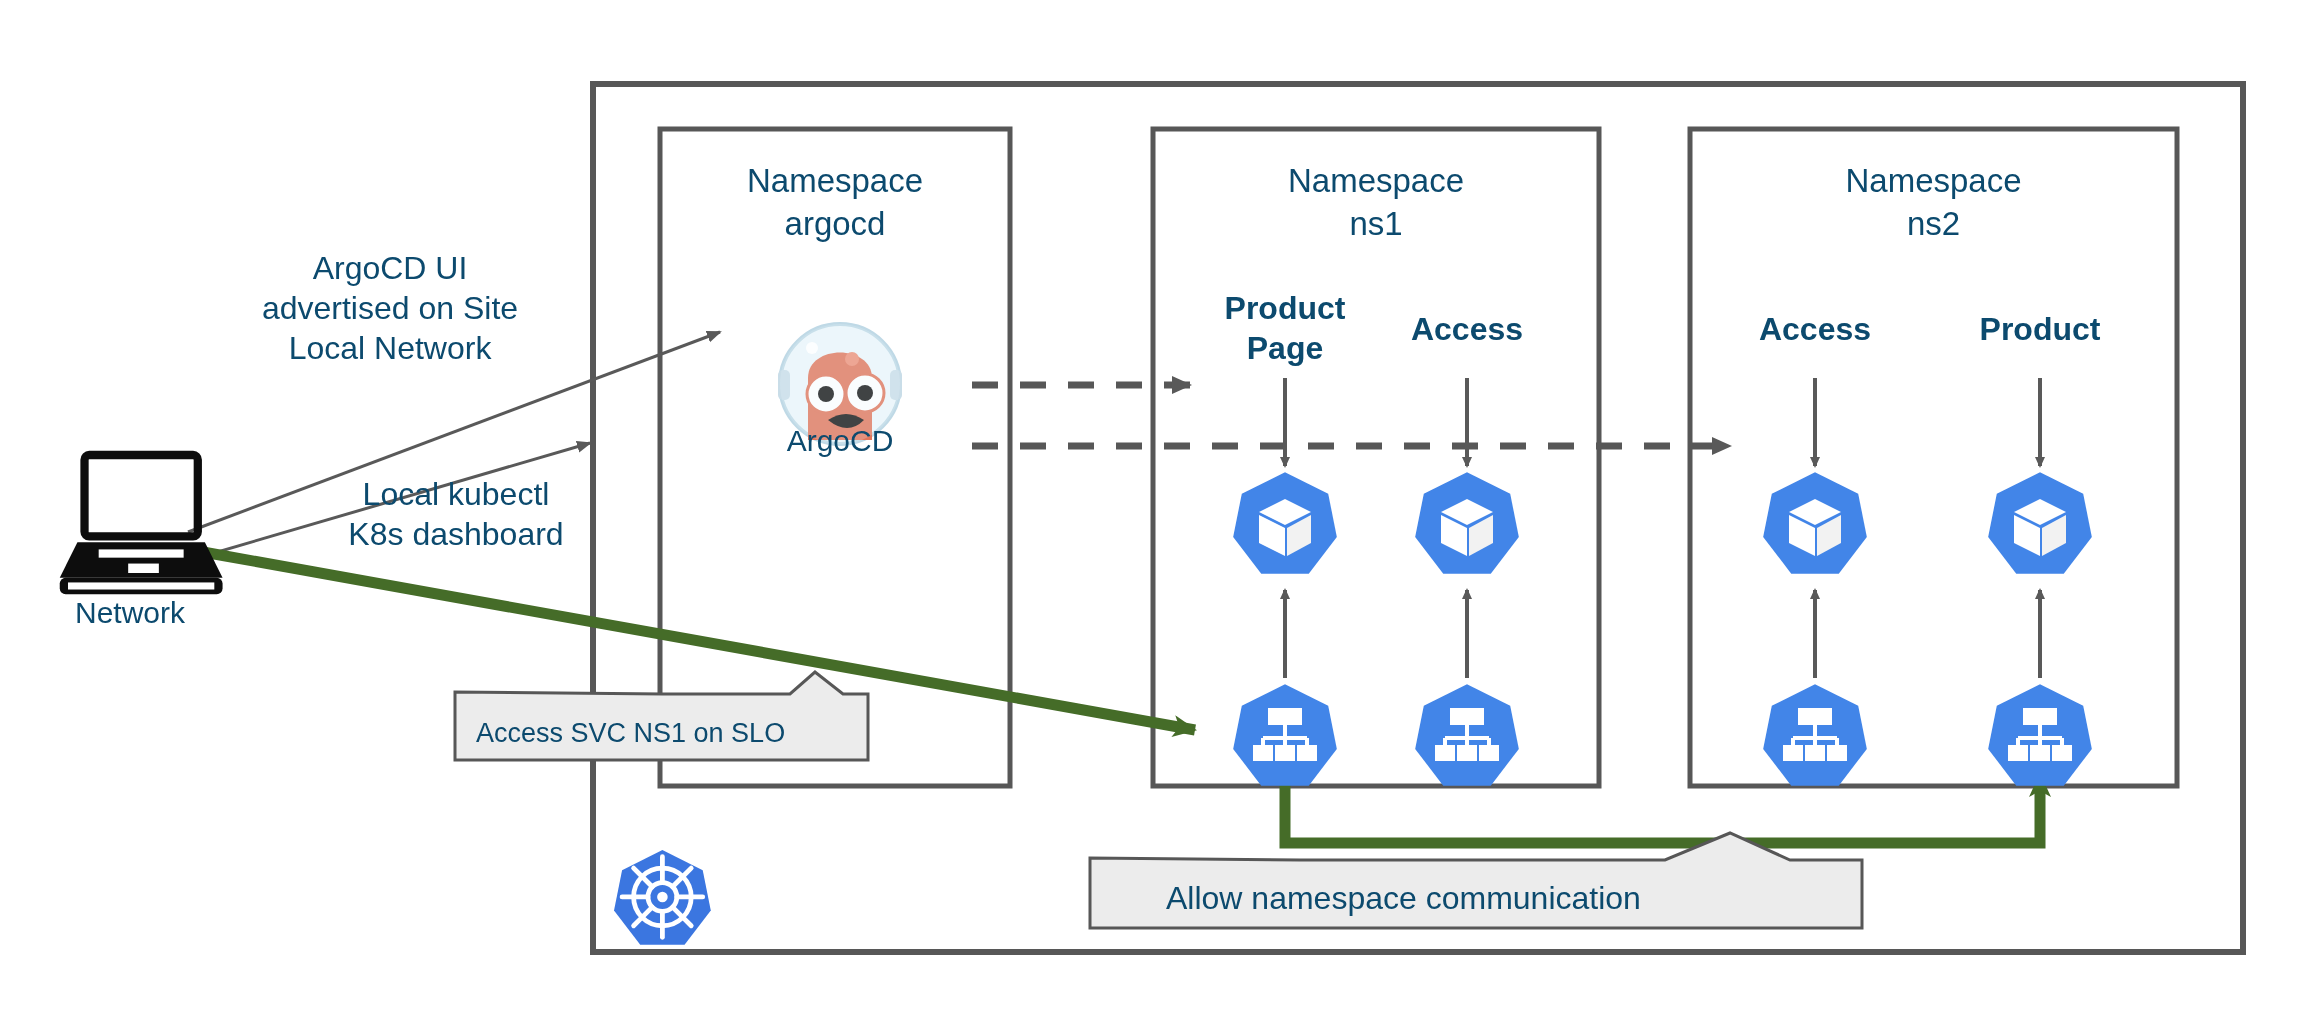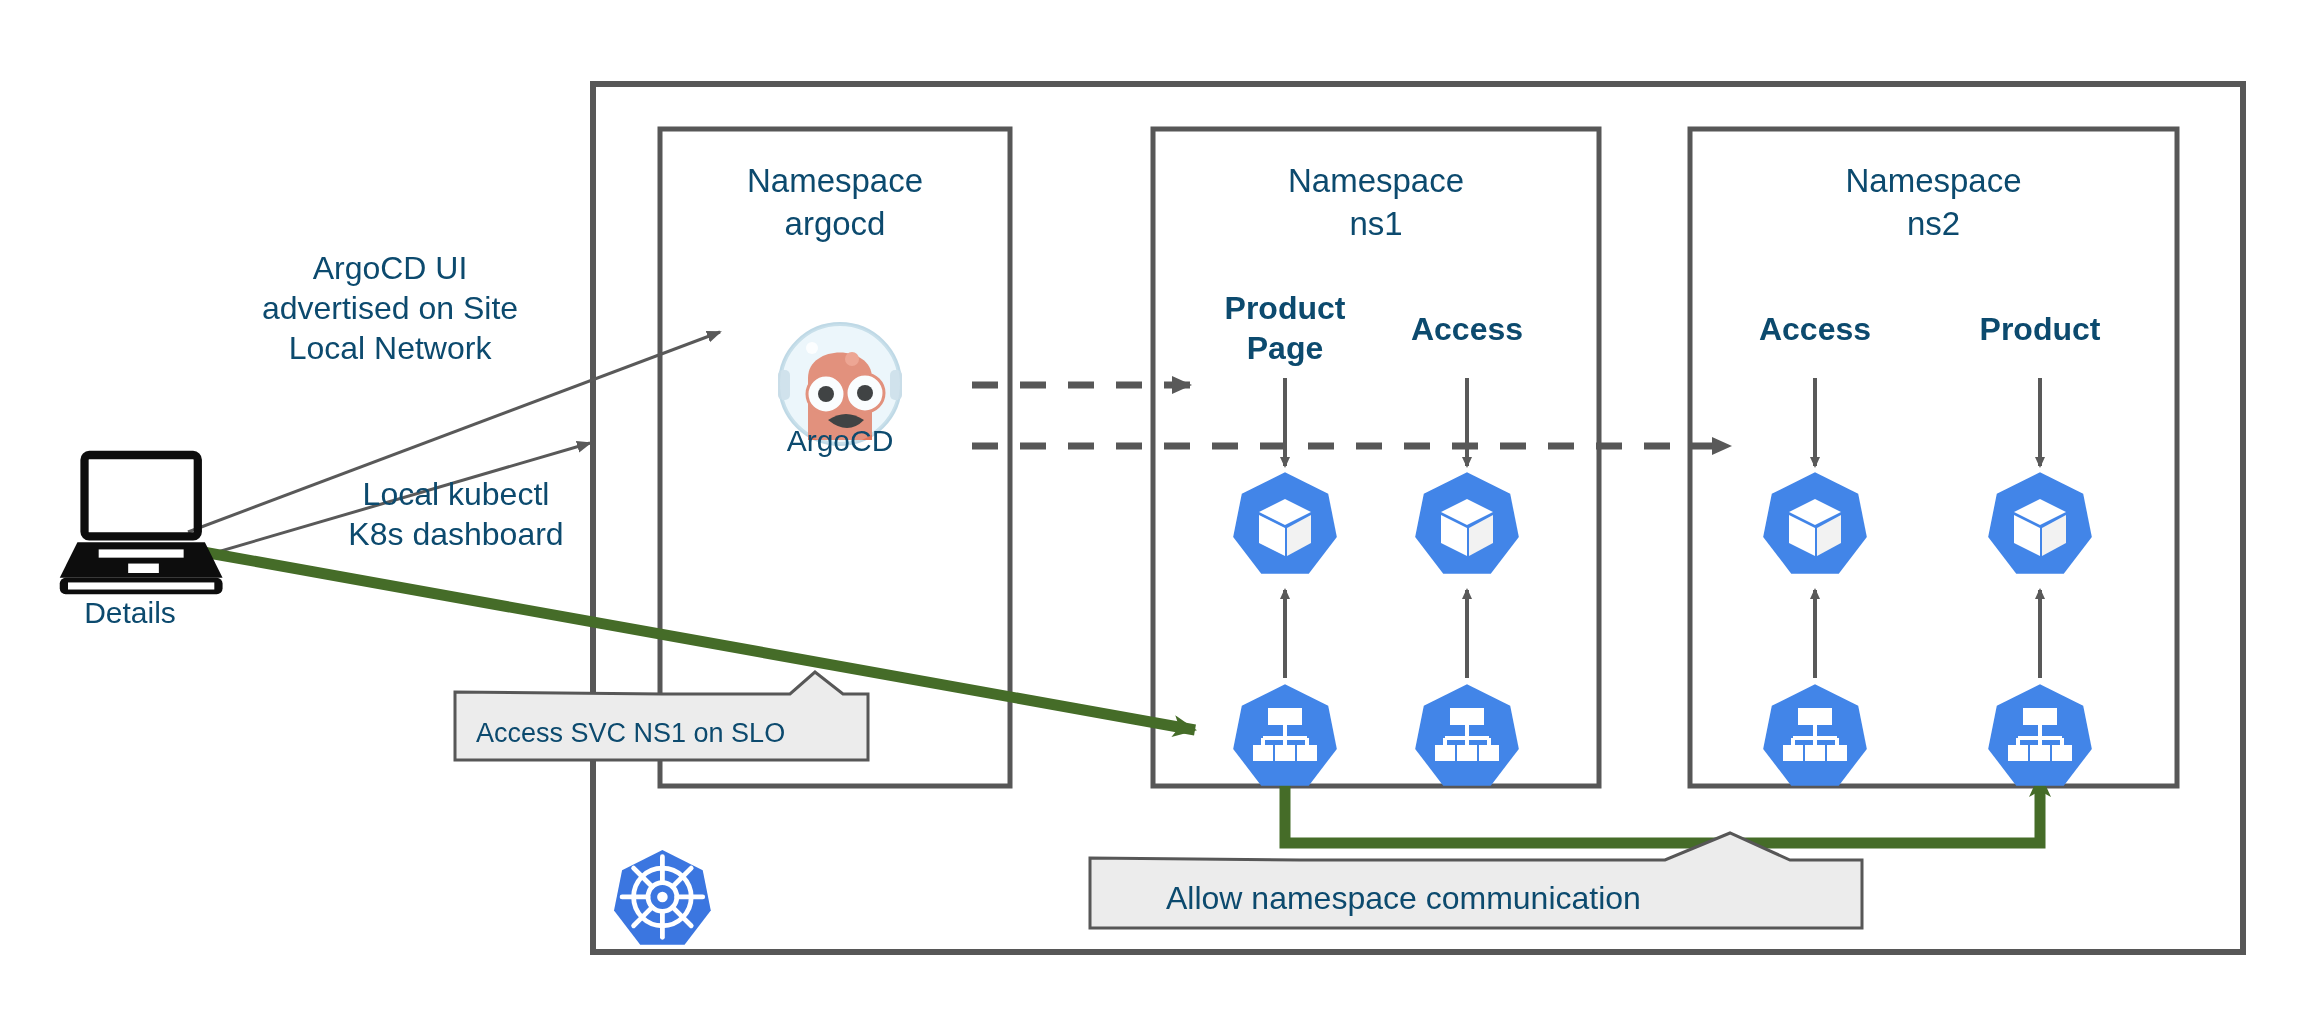--- a/index.html
+++ b/index.html
@@ -244,21 +244,21 @@
         <line x1="-22" y1="2" x2="-22" y2="9"></line>
         <line x1="0" y1="2" x2="0" y2="9"></line>
         <line x1="22" y1="2" x2="22" y2="9"></line>
         <rect x="-32" y="9" width="20" height="16" stroke="none"></rect>
         <rect x="-10" y="9" width="20" height="16" stroke="none"></rect>
         <rect x="12" y="9" width="20" height="16" stroke="none"></rect>
       </g>
     </g>
   </svg>
 
-  <div class="lbl lbl-icon" style="left:0px; top:594px; width:260px;">Details</div>
+  <div class="lbl lbl-icon" style="left:0px; top:594px; width:260px;">Network</div>
 
   <div class="lbl lbl-note" style="left:230px; top:248px; width:320px;">ArgoCD UI
 advertised on Site
 Local Network</div>
   <div class="lbl lbl-note" style="left:306px; top:474px; width:300px;">Local kubectl
 K8s dashboard</div>
 
   <div class="lbl lbl-ns" style="left:660px; top:160px; width:350px;">Namespace</div>
   <div class="lbl lbl-ns" style="left:660px; top:203px; width:350px;">argocd</div>
 

